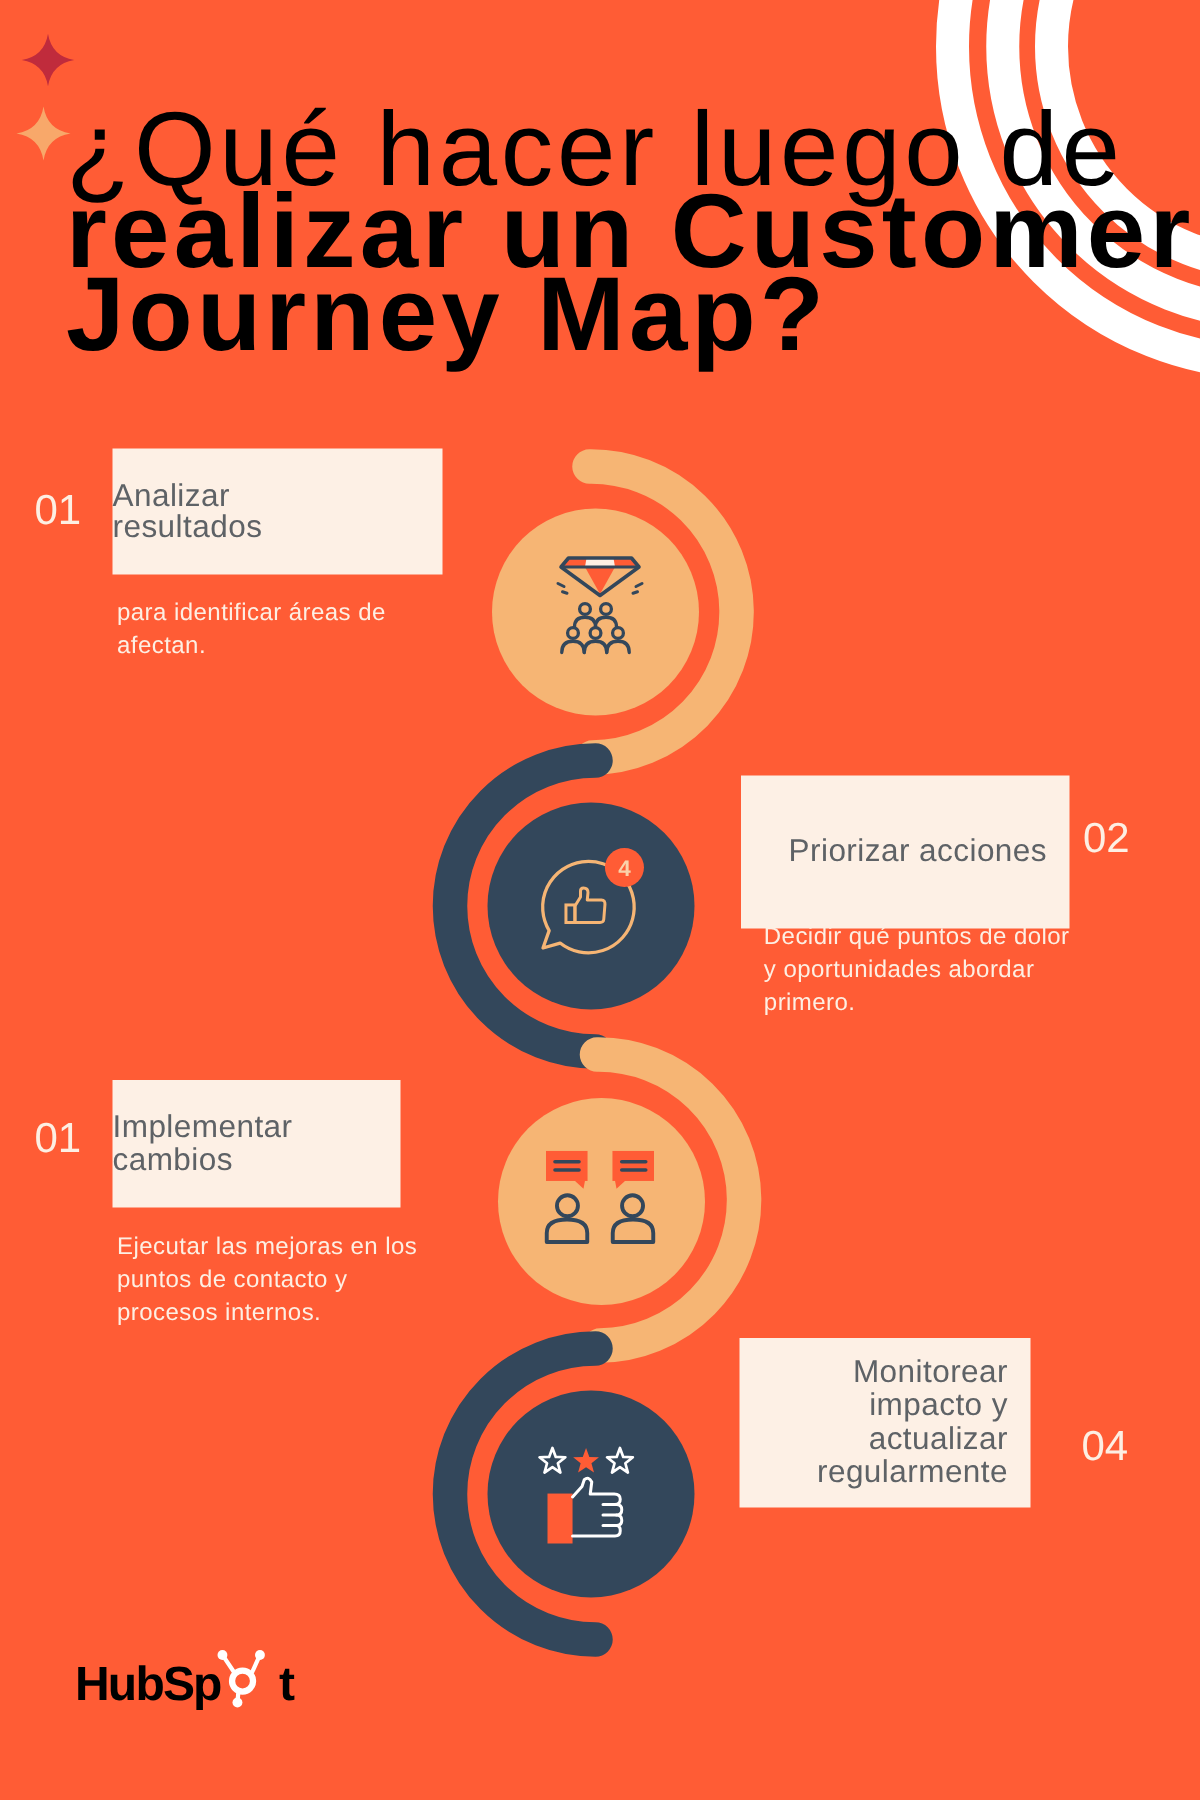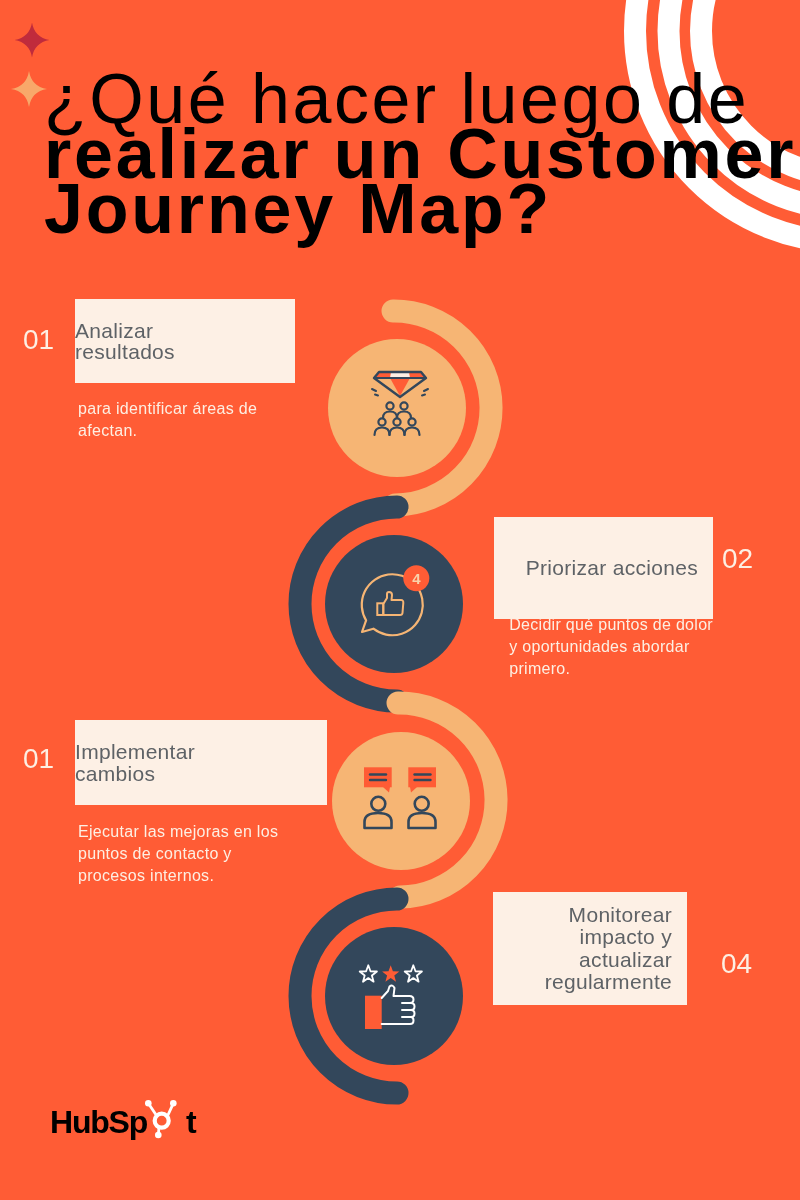--- a/index.html
+++ b/index.html
@@ -103,21 +103,21 @@
   </div>
   <svg class="icon" style="left:355px;top:565px" width="76" height="76" viewBox="0 0 76 76">
     <path d="M18.4 63.7 A30.5 30.5 0 1 0 11.1 55.4 L7 67 Z" fill="none" stroke="#F6B574" stroke-width="2.2" stroke-linejoin="round"></path>
     <rect x="22.3" y="38.3" width="6" height="11.7" fill="none" stroke="#F6B574" stroke-width="2"></rect>
     <path d="M28.3 39 L32 33 L32 29 Q32 27 34 27 Q37 27 37 30 L36.5 35 L46 35 Q48.5 35 48.3 38 L47.5 48 Q47.3 50 45 50 L28.3 50 Z" fill="none" stroke="#F6B574" stroke-width="2" stroke-linejoin="round"></path>
     <circle cx="61.3" cy="13.3" r="13" fill="#FF5C35"></circle>
     <text x="61.3" y="19" text-anchor="middle" font-family="Liberation Sans, sans-serif" font-size="15" font-weight="700" fill="#FAD2AA">4</text>
   </svg>
 
   <div class="num" style="left:23px;top:739px">01</div>
-  <div class="box left" style="left:75px;top:720px;width:252px;height:85px">
+  <div class="box left" style="left:75px;top:720px;width:192px;height:85px">
     <span>Implementar</span>
     <span>cambios</span>
   </div>
   <div class="desc" style="left:78px;top:820.7px">
     <span>Ejecutar las mejoras en los</span>
     <span>puntos de contacto y</span>
     <span>procesos internos.</span>
   </div>
   <svg class="icon" style="left:360px;top:763px" width="82" height="72" viewBox="0 0 82 72">
     <g>

